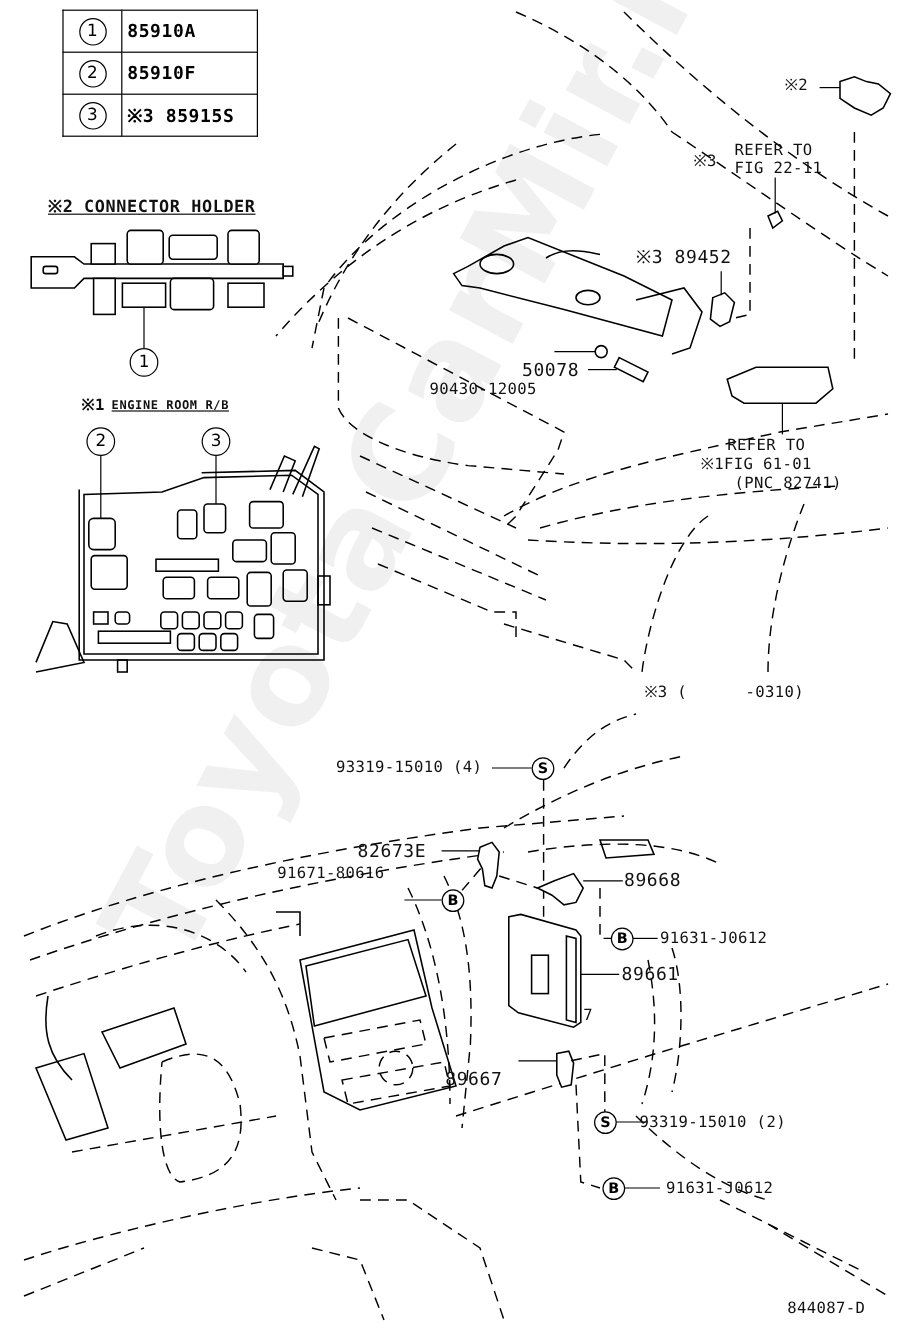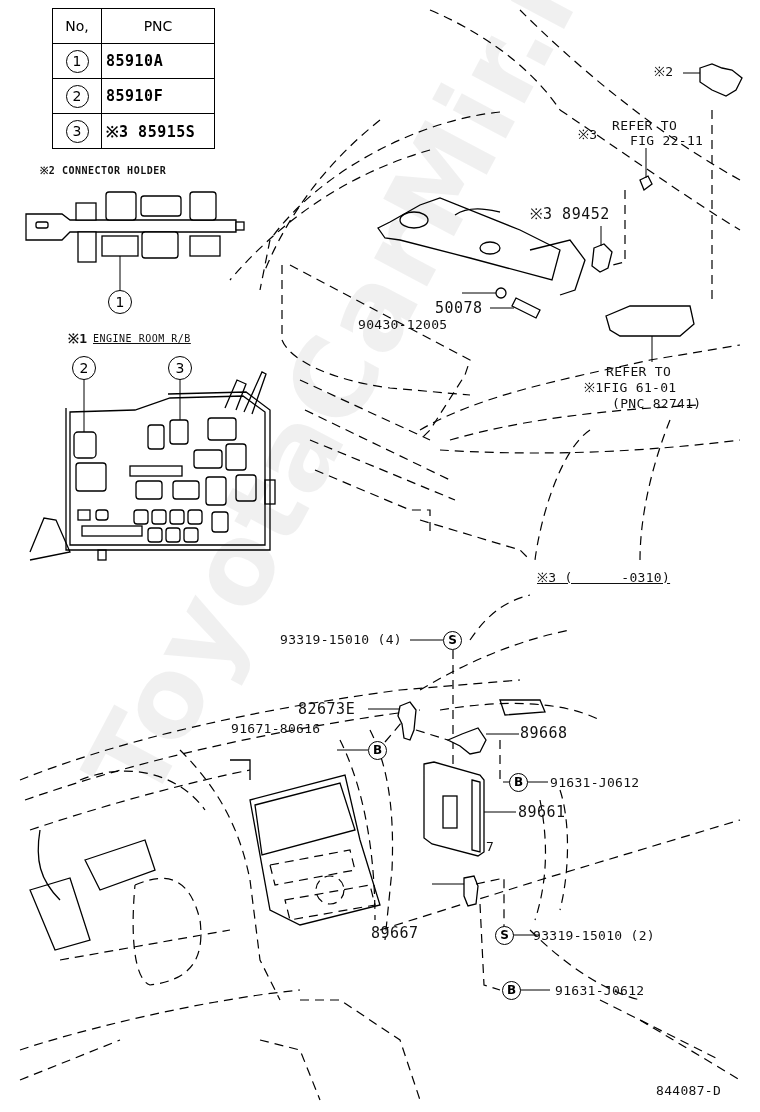--- a/index.html
+++ b/index.html
@@ -5,45 +5,41 @@
   html,body{margin:0;padding:0;background:#fff;}
   body{width:760px;height:1112px;position:relative;overflow:hidden;font-family:"DejaVu Sans Mono","Liberation Mono",monospace;color:#000;}
   #stage{position:absolute;left:0;top:0;width:760px;height:1112px;}
   svg{position:absolute;left:0;top:0;}
   .ln{fill:none;stroke:#000;stroke-width:1.3;}
   .dash{fill:none;stroke:#000;stroke-width:1.2;stroke-dasharray:9 6;}
   .thin{fill:none;stroke:#000;stroke-width:1;}
   .part{fill:#fff;stroke:#000;stroke-width:1.3;}
   .lbl{position:absolute;font-family:"DejaVu Sans Mono","Liberation Mono",monospace;font-size:15px;font-weight:normal;letter-spacing:0.5px;white-space:nowrap;line-height:1;color:#111;}
   .lbl.sm{font-size:13px;font-weight:normal;letter-spacing:0.3px;}
-  .lbl.xs{font-size:10px;font-weight:normal;text-decoration:underline;}
-  .lbl.hdr{font-size:10px;font-weight:bold;}
+  .lbl.xs{font-size:10px;font-weight:bold;text-decoration:underline;}
+  .lbl.hdr{font-size:14px;font-weight:bold;text-decoration:underline;}
   .circ{position:absolute;width:22px;height:22px;border:1.5px solid #000;border-radius:50%;font-family:"DejaVu Sans","Liberation Sans",sans-serif;font-size:14px;text-align:center;line-height:22px;background:#fff;}
   .fast{position:absolute;width:17px;height:17px;border:1.5px solid #000;border-radius:50%;font-family:"DejaVu Sans","Liberation Sans",sans-serif;font-size:12px;font-weight:bold;text-align:center;line-height:17px;background:#fff;}
   table.pnc{position:absolute;left:52px;top:8px;border-collapse:collapse;font-family:"DejaVu Sans Mono","Liberation Mono",monospace;}
   table.pnc td{border:1.5px solid #000;height:34px;padding:0 4px;font-size:15px;}
   table.pnc td.no{width:40px;text-align:center;}
   table.pnc td.val{width:104px;font-weight:bold;letter-spacing:0.5px;}
   table.pnc tr.head td{font-weight:normal;font-family:"DejaVu Sans","Liberation Sans",sans-serif;font-size:14px;text-align:center;}
   table.pnc .circ{position:static;display:inline-block;width:21px;height:21px;line-height:21px;}
   .wm{position:absolute;left:60px;top:760px;transform:rotate(-62deg);transform-origin:left top;font-family:"DejaVu Sans","Liberation Sans",sans-serif;font-size:110px;font-weight:bold;color:rgba(0,0,0,0.06);white-space:nowrap;letter-spacing:2px;}
 </style>
 </head>
 <body>
 
 <div id="stage">
 
   <div class="wm">ToyotaCarMir.ru</div>
 
   <table class="pnc">
     <tbody>
-        <tr class="head">
-      <td class="no">No,</td>
-      <td>PNC</td>
-    </tr>
     <tr>
       <td class="no"><span class="circ">1</span></td>
       <td class="val">85910A</td>
     </tr>
     <tr>
       <td class="no"><span class="circ">2</span></td>
       <td class="val">85910F</td>
     </tr>
     <tr>
       <td class="no"><span class="circ">3</span></td>
@@ -211,39 +207,39 @@
   <div class="circ" style="left:108px;top:290px;">1</div>
 
   <div class="lbl sm" style="left:68px;top:332px;font-weight:bold;">※1</div>
   <div class="lbl xs" style="left:93px;top:334px;">ENGINE ROOM R/B</div>
   <div class="circ" style="left:72px;top:356px;">2</div>
   <div class="circ" style="left:168px;top:356px;">3</div>
 
   <div class="lbl sm" style="left:654px;top:65px;">※2</div>
   <div class="lbl sm" style="left:578px;top:128px;">※3</div>
   <div class="lbl sm" style="left:612px;top:119px;">REFER TO</div>
-  <div class="lbl sm" style="left:612px;top:134px;margin-left:18px;">FIG 22-11</div>
+  <div class="lbl sm" style="left:612px;top:134px;">FIG 22-11</div>
   <div class="lbl" style="left:530px;top:207px;">※3 89452</div>
   <div class="lbl sm" style="left:358px;top:287px;margin-top:31px;">90430-12005</div>
   <div class="lbl" style="left:435px;top:301px;">50078</div>
   <div class="lbl sm" style="left:606px;top:365px;">REFER TO</div>
   <div class="lbl sm" style="left:584px;top:381px;">※1FIG 61-01</div>
   <div class="lbl sm" style="left:612px;top:397px;">(PNC 82741)</div>
 
-  <div class="lbl sm" style="left:537px;top:571px;white-space:pre;text-decoration:underline;">※3 (      -0310)</div>
+  <div class="lbl sm" style="left:537px;top:571px;white-space:pre;">※3 (      -0310)</div>
   <div class="lbl sm" style="left:280px;top:633px;text-align:right;">93319-15010 (4)</div>
   <div class="fast" style="left:443px;top:631px;">S</div>
   <div class="lbl" style="left:298px;top:702px;">82673E</div>
   <div class="lbl sm" style="left:231px;top:722px;">91671-80616</div>
   <div class="fast" style="left:368px;top:741px;">B</div>
   <div class="lbl" style="left:520px;top:726px;">89668</div>
   <div class="fast" style="left:509px;top:773px;">B</div>
   <div class="lbl sm" style="left:550px;top:776px;">91631-J0612</div>
   <div class="lbl" style="left:518px;top:805px;">89661</div>
   <div class="lbl sm" style="left:486px;top:840px;">7</div>
-  <div class="lbl" style="left:371px;top:926px;">89667</div>
+  <div class="lbl" style="left:371px;top:892px;">89667</div>
   <div class="fast" style="left:495px;top:926px;">S</div>
   <div class="lbl sm" style="left:533px;top:929px;">93319-15010 (2)</div>
   <div class="fast" style="left:502px;top:981px;">B</div>
   <div class="lbl sm" style="left:555px;top:984px;">91631-J0612</div>
 
   <div class="lbl sm" style="left:656px;top:1084px;">844087-D</div>
 </div>
 
 </body></html>

